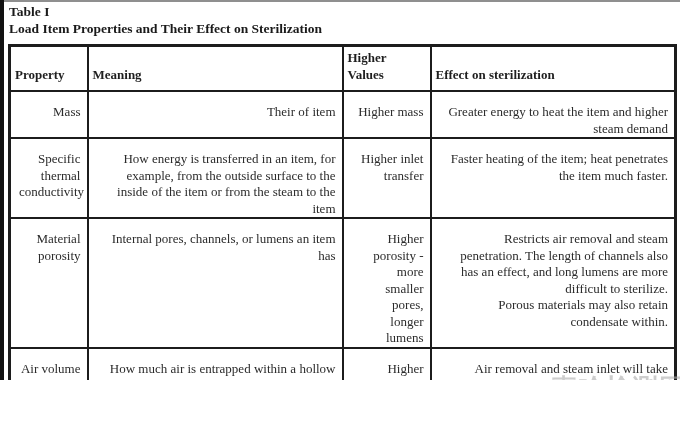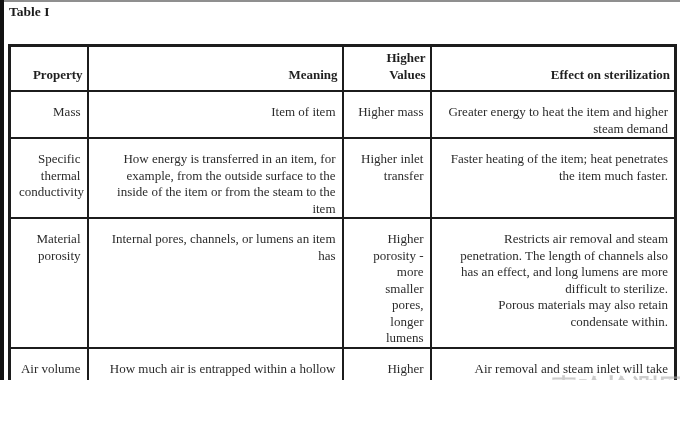--- a/index.html
+++ b/index.html
@@ -31,21 +31,21 @@
     border-collapse: collapse;
     table-layout: fixed;
     font-size: 13px; line-height: 16.5px;
   }
   table.props, table.props th, table.props td {
     border: 2px solid #1c1c1c;
   }
   table.props { border-width: 3px; }
   th {
     vertical-align: bottom;
-    text-align: right;
+    text-align: left;
     font-weight: bold;
     padding: 3px 4px 7px 4px;
     height: 44px;
     box-sizing: border-box;
     color: #1f1f1f;
   }
   td {
     vertical-align: top;
     text-align: right;
     box-sizing: border-box;
@@ -81,41 +81,42 @@
 </style>
 </head>
 <body>
 
 <div class="page">
   <div class="top-edge"></div>
   <div class="left-edge"></div>
 
   <div class="title-block">
     <div>Table I</div>
+    <div>Load Item Properties and Their Effect on Sterilization</div>
   </div>
 
   <table class="props">
     <colgroup>
       <col style="width:78px">
       <col style="width:255px">
       <col style="width:88px">
       <col style="width:245px">
     </colgroup>
     <thead>
       <tr>
         <th>Property</th>
         <th>Meaning</th>
         <th>Higher Values</th>
         <th>Effect on sterilization</th>
       </tr>
     </thead>
     <tbody>
       <tr class="r0">
         <td class="c-property">Mass</td>
-        <td class="c-meaning">Item of item</td>
+        <td class="c-meaning">Their of item</td>
         <td class="c-higher">Higher mass</td>
         <td class="c-effect">
           <div class="para">Greater energy to heat the item and higher steam demand</div>
         </td>
       </tr>
       <tr class="r2">
         <td class="c-property">Specific thermal conductivity</td>
         <td class="c-meaning">How energy is transferred in an item, for example, from the outside surface to the inside of the item or from the steam to the item</td>
         <td class="c-higher">Higher inlet transfer</td>
         <td class="c-effect">

